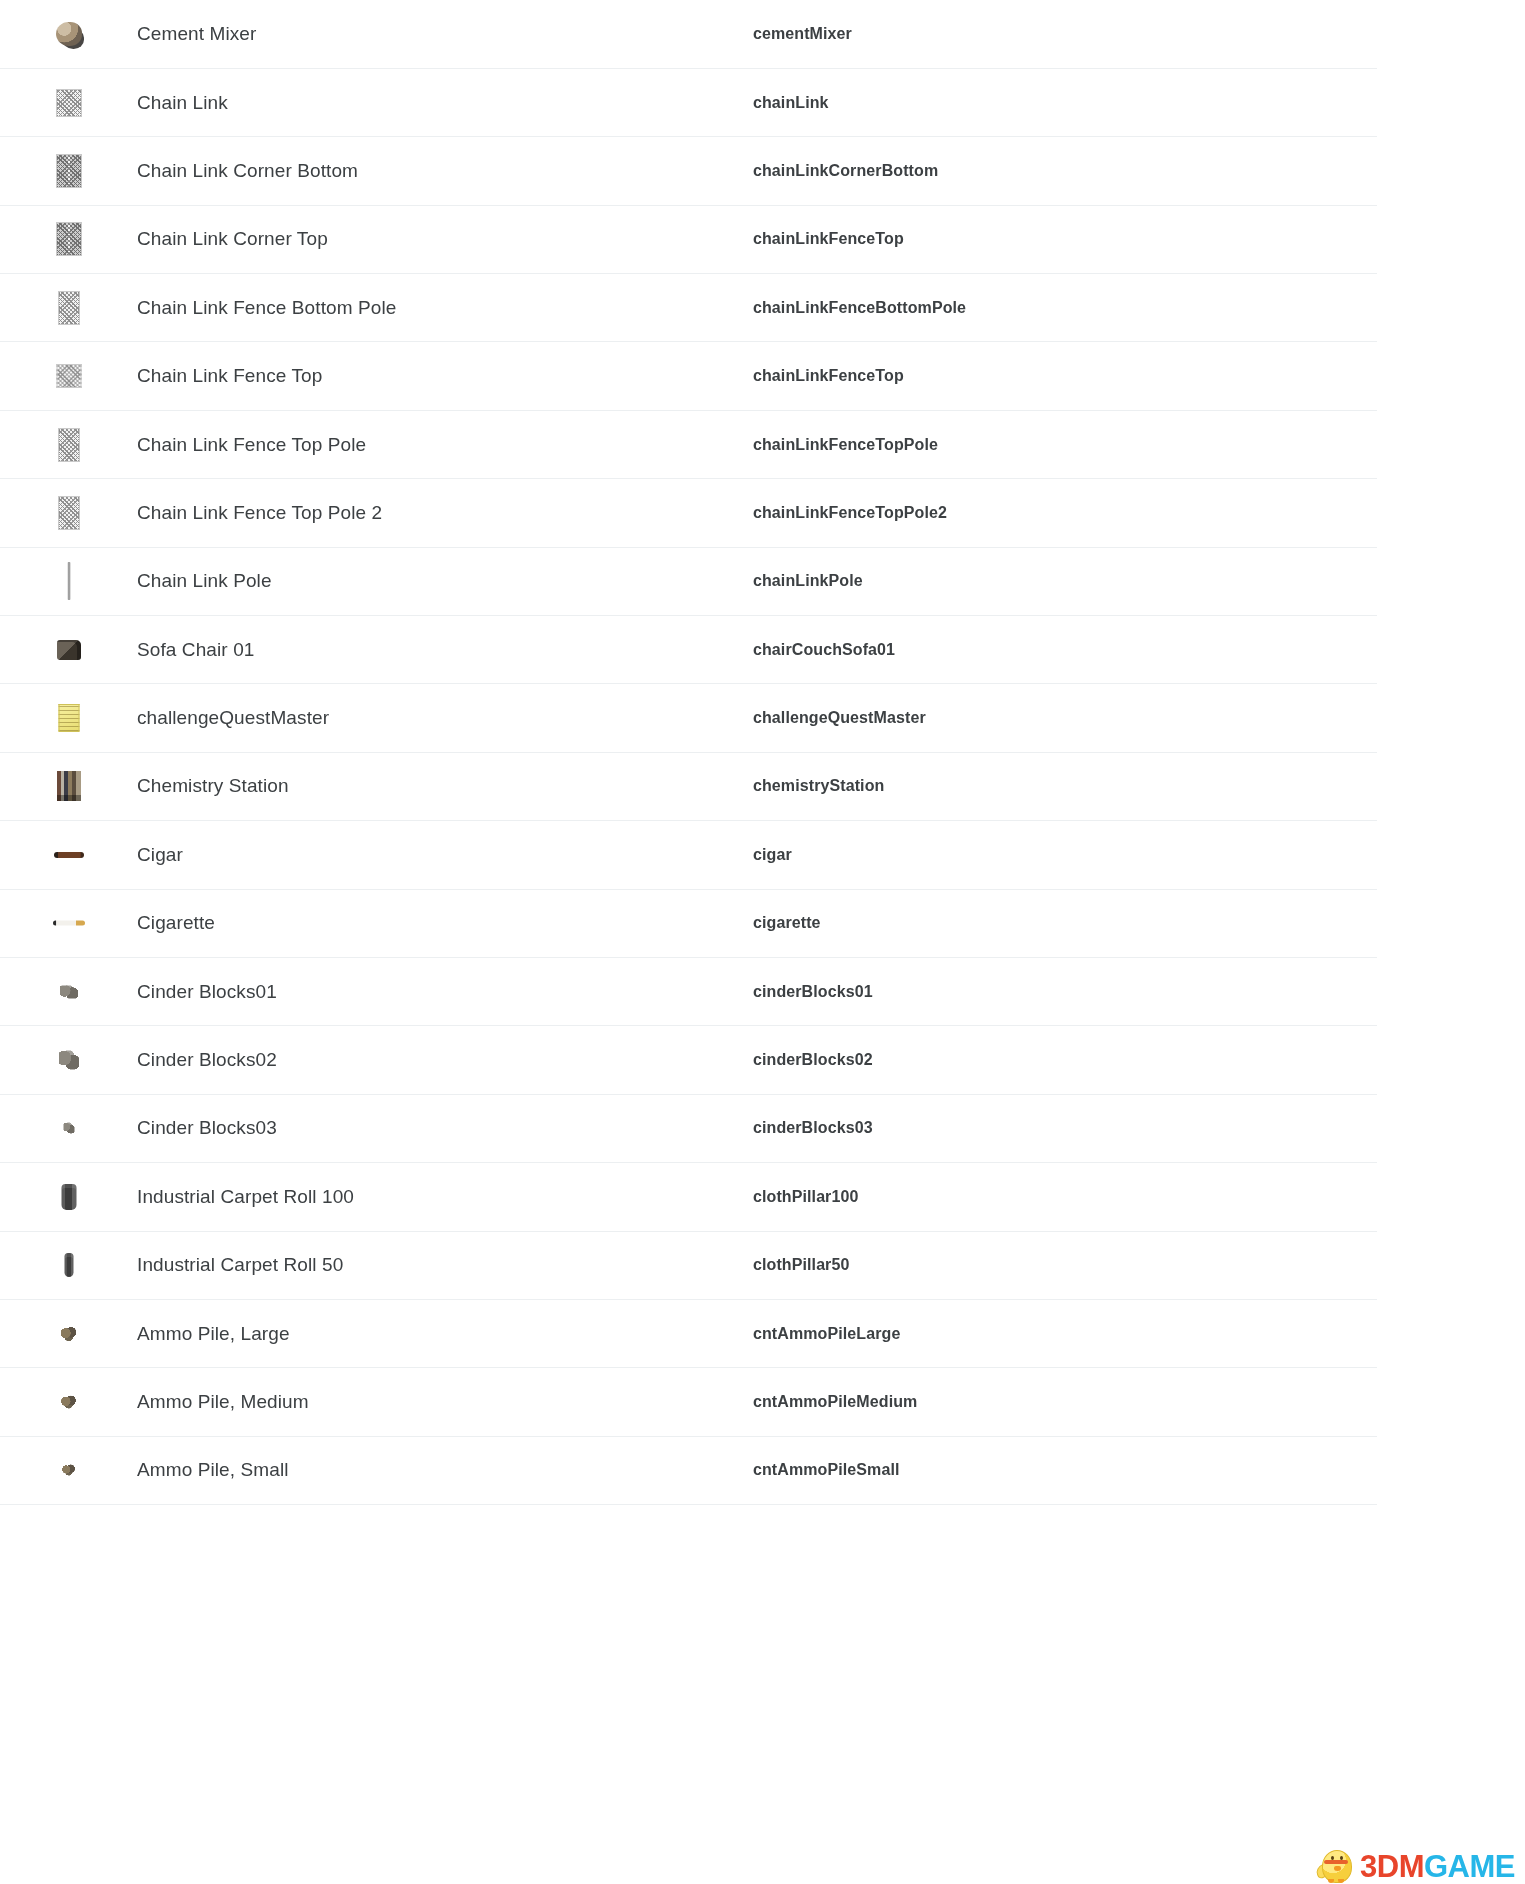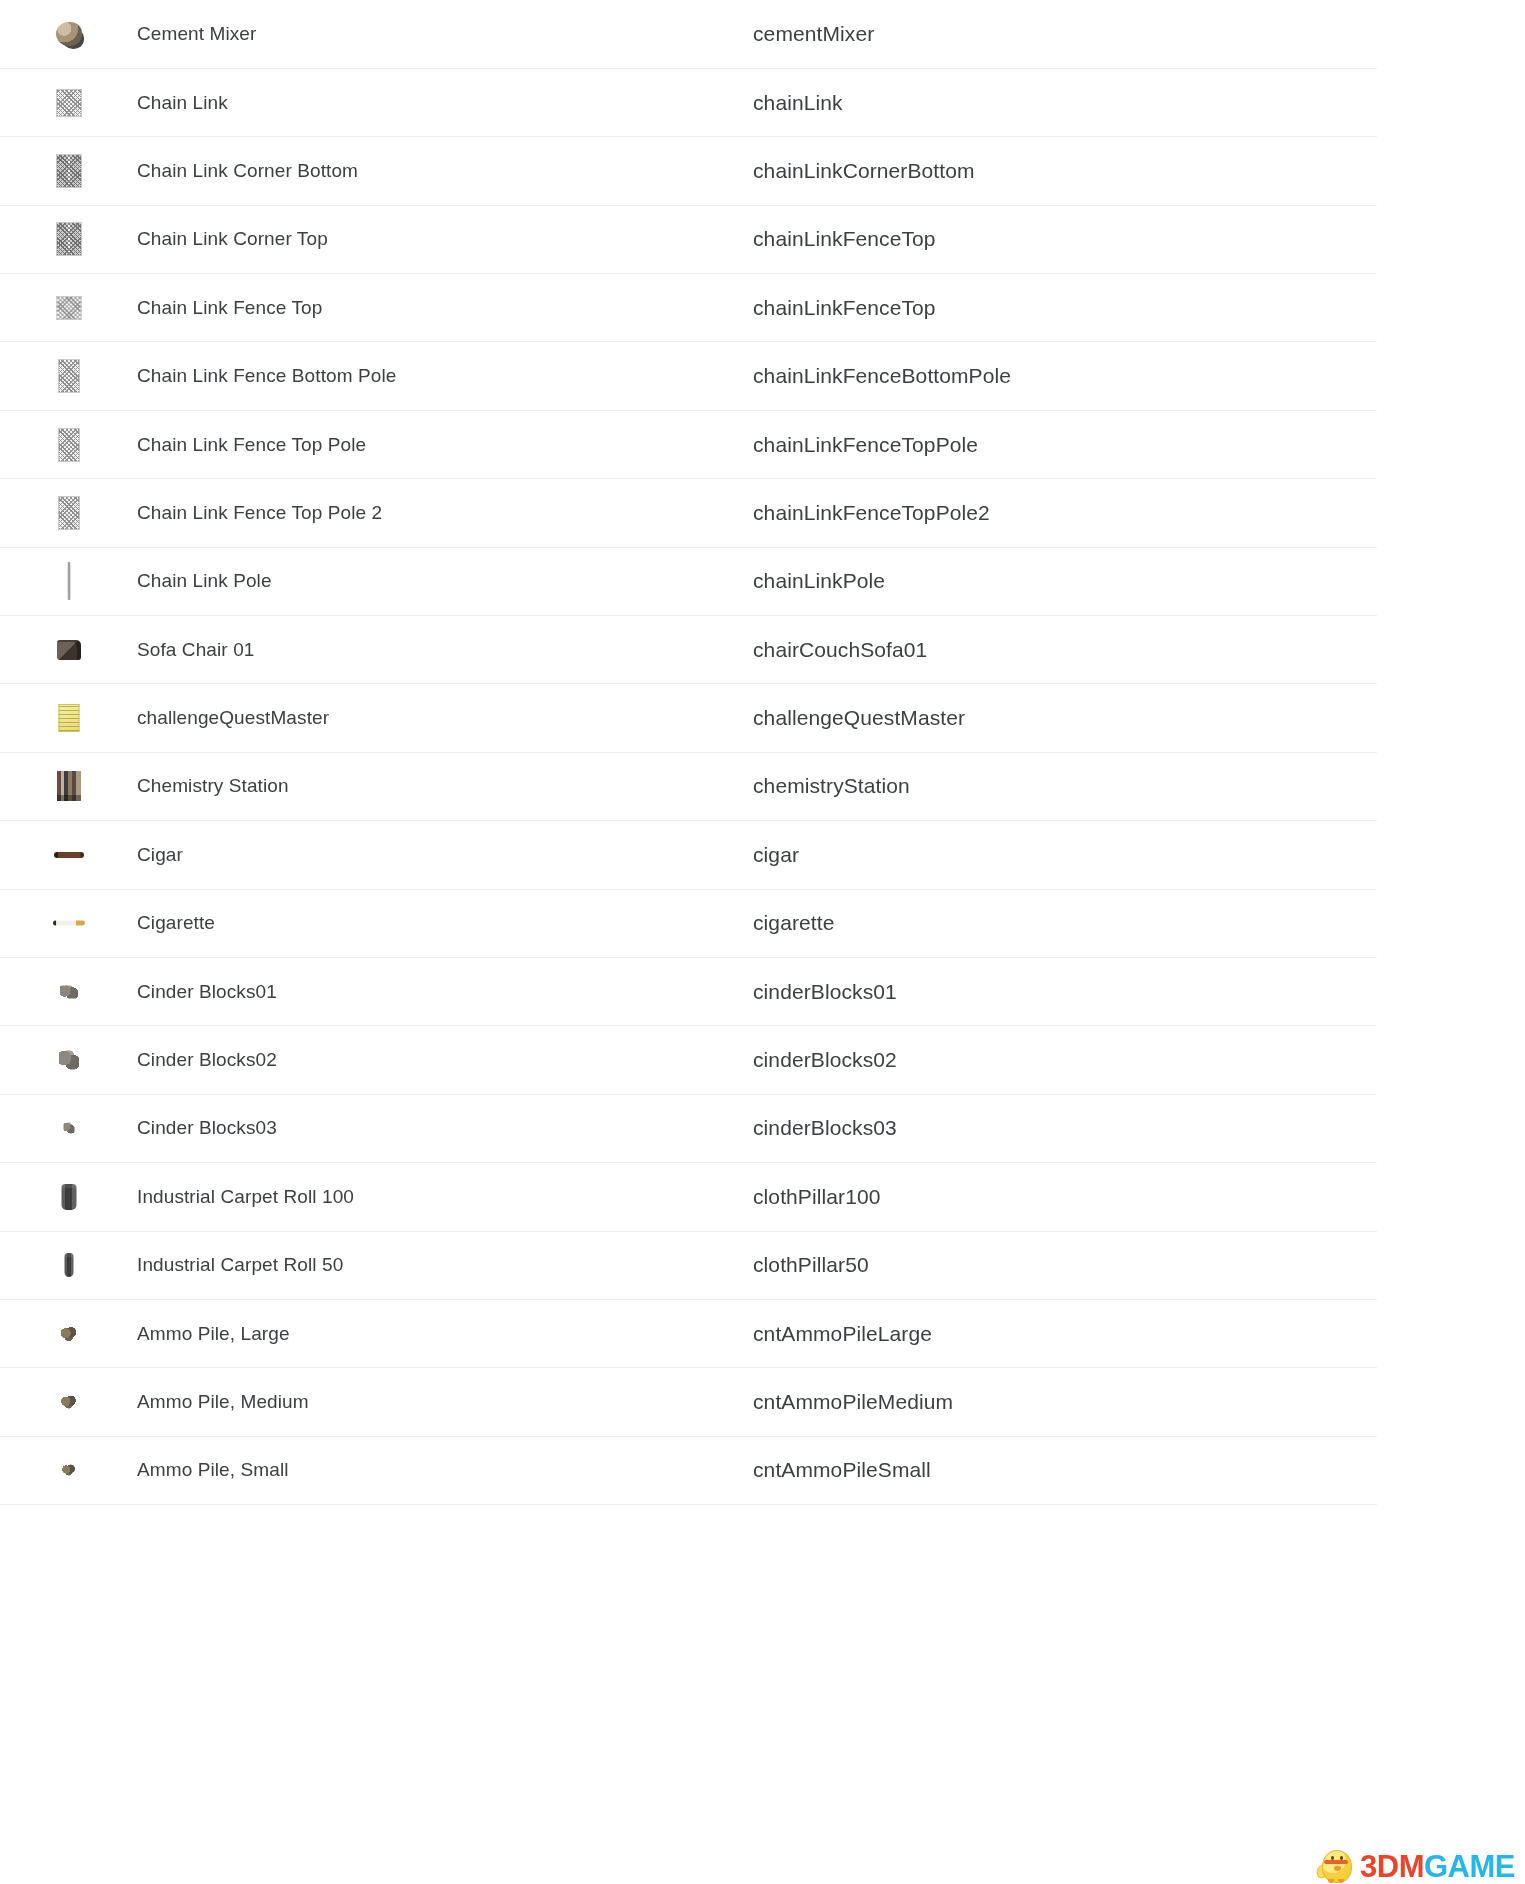--- a/index.html
+++ b/index.html
@@ -34,22 +34,22 @@
     width: 590px;
     padding-left: 0px;
     vertical-align: middle;
     font-size: 19px;
     font-weight: 400;
     letter-spacing: .1px;
     color: #3c4043;
   }
   .col-code {
     vertical-align: middle;
-    font-size: 21px;
-    font-weight: 400;
+    font-size: 16px;
+    font-weight: 700;
     letter-spacing: .1px;
     color: #3c4043;
     padding-left: 25px;
   }
   .thumb {
     display: inline-block;
     position: relative;
     width: 40px;
     height: 46px;
     vertical-align: middle;
@@ -272,28 +272,28 @@
         <td class="col-icon"><span class="thumb"><span class="ic-mesh corner"></span></span></td>
         <td class="col-name">Chain Link Corner Bottom</td>
         <td class="col-code">chainLinkCornerBottom</td>
       </tr>
       <tr class="item-row">
         <td class="col-icon"><span class="thumb"><span class="ic-mesh corner"></span></span></td>
         <td class="col-name">Chain Link Corner Top</td>
         <td class="col-code">chainLinkFenceTop</td>
       </tr>
       <tr class="item-row">
+        <td class="col-icon"><span class="thumb"><span class="ic-mesh tall"></span></span></td>
+        <td class="col-name">Chain Link Fence Bottom Pole</td>
+        <td class="col-code">chainLinkFenceBottomPole</td>
+      </tr>
+      <tr class="item-row">
         <td class="col-icon"><span class="thumb"><span class="ic-mesh short"></span></span></td>
         <td class="col-name">Chain Link Fence Top</td>
         <td class="col-code">chainLinkFenceTop</td>
-      </tr>
-      <tr class="item-row">
-        <td class="col-icon"><span class="thumb"><span class="ic-mesh tall"></span></span></td>
-        <td class="col-name">Chain Link Fence Bottom Pole</td>
-        <td class="col-code">chainLinkFenceBottomPole</td>
       </tr>
       <tr class="item-row">
         <td class="col-icon"><span class="thumb"><span class="ic-mesh tall"></span></span></td>
         <td class="col-name">Chain Link Fence Top Pole</td>
         <td class="col-code">chainLinkFenceTopPole</td>
       </tr>
       <tr class="item-row">
         <td class="col-icon"><span class="thumb"><span class="ic-mesh tall"></span></span></td>
         <td class="col-name">Chain Link Fence Top Pole 2</td>
         <td class="col-code">chainLinkFenceTopPole2</td>

